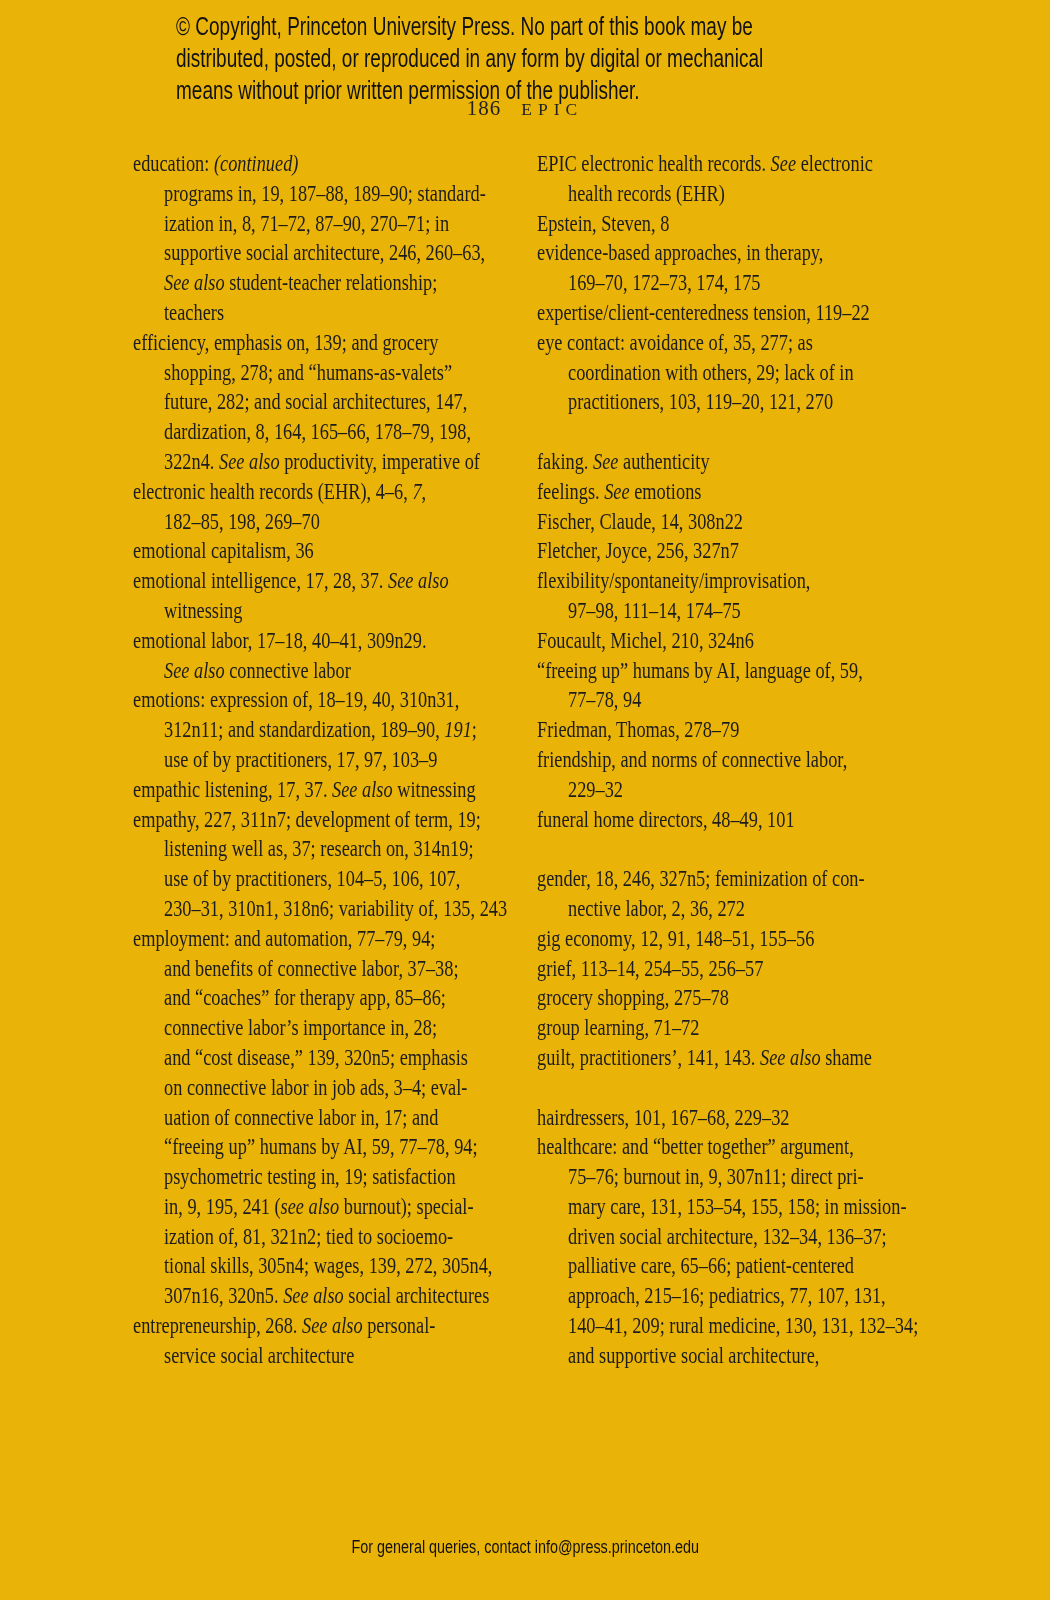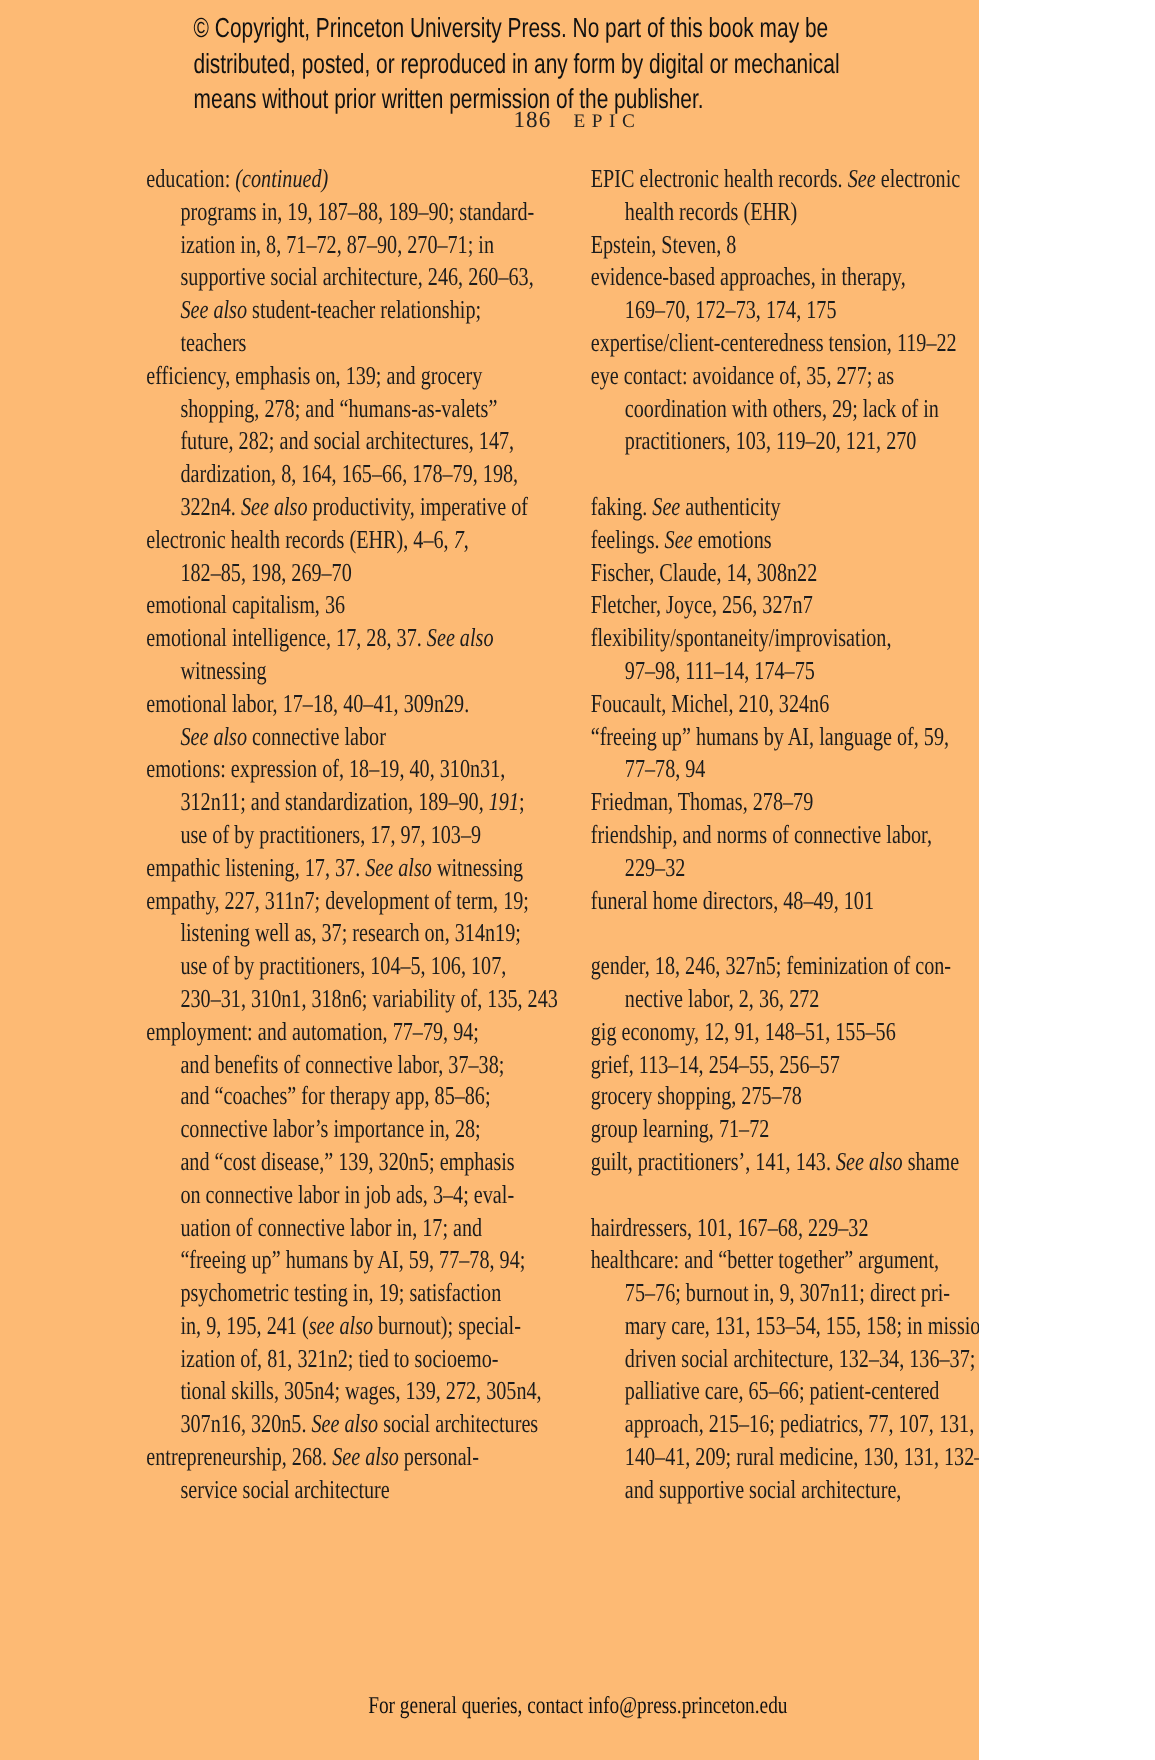--- a/index.html
+++ b/index.html
@@ -1,17 +1,17 @@
 <!DOCTYPE html>
 <html><head>
 <meta charset="utf-8">
 <style>
   html,body { margin:0; padding:0; background:#ffffff; }
   .page {
-    position:relative; width:890px; height:1600px; background:#fdba74;
+    position:relative; width:1050px; height:1600px; background:#eab308;
     font-family:"Liberation Serif", serif; color:#1c1c1c; overflow:hidden;
   }
   
   .copyright {
     position:absolute; left:176px; top:10px;
     font-family:"Liberation Sans", sans-serif;
     font-size:25px; line-height:32px; color:#111111;
   }
   .cline { white-space:nowrap; }
   .cln { display:inline-block; transform:scaleX(0.76); transform-origin:0 50%; }
@@ -29,21 +29,21 @@
   }
   .col-left  { left:133px;text-decoration:underline; }
   .col-right { left:537px; }
   .line { white-space:nowrap; height:29.8px; }
   .line.cont { padding-left:31px; }
   .ln { display:inline-block; transform:scaleX(0.78); transform-origin:0 50%; }
   .it { font-style:italic; }
   
   .footer {
     position:absolute; top:1537px; left:0; width:1050px; text-align:center;
-    font-family:Liberation Serif, serif; font-size:22px; color:#111111;
+    font-family:Liberation Sans, sans-serif; font-size:18px; color:#111111;
   }
   .fln { display:inline-block; transform:scaleX(0.80); transform-origin:50% 50%; }
 </style>
 </head>
 <body>
 
 <div class="page">
 
   <div class="copyright">
       <div class="cline"><span class="cln">© Copyright, Princeton University Press. No part of this book may be</span></div>

